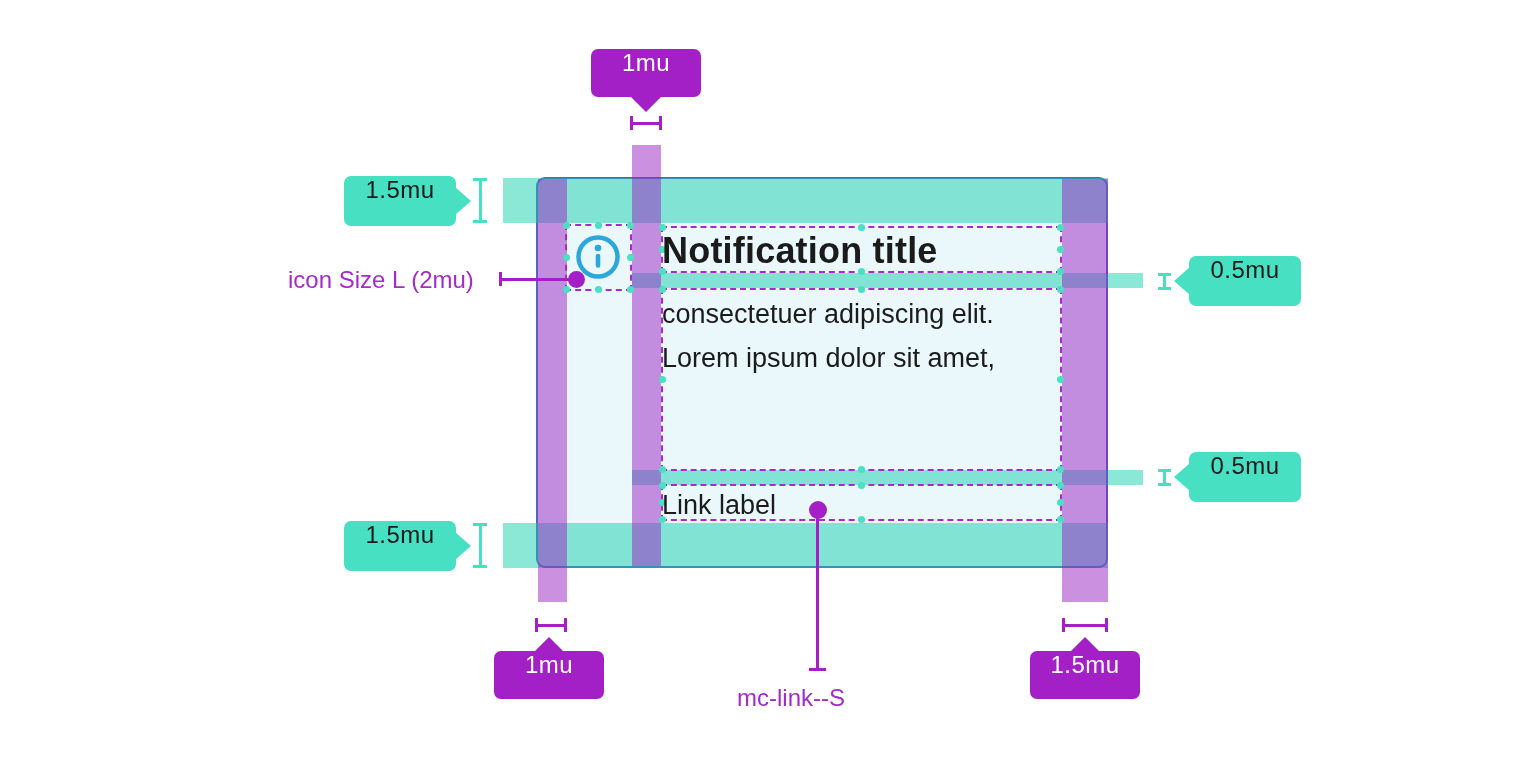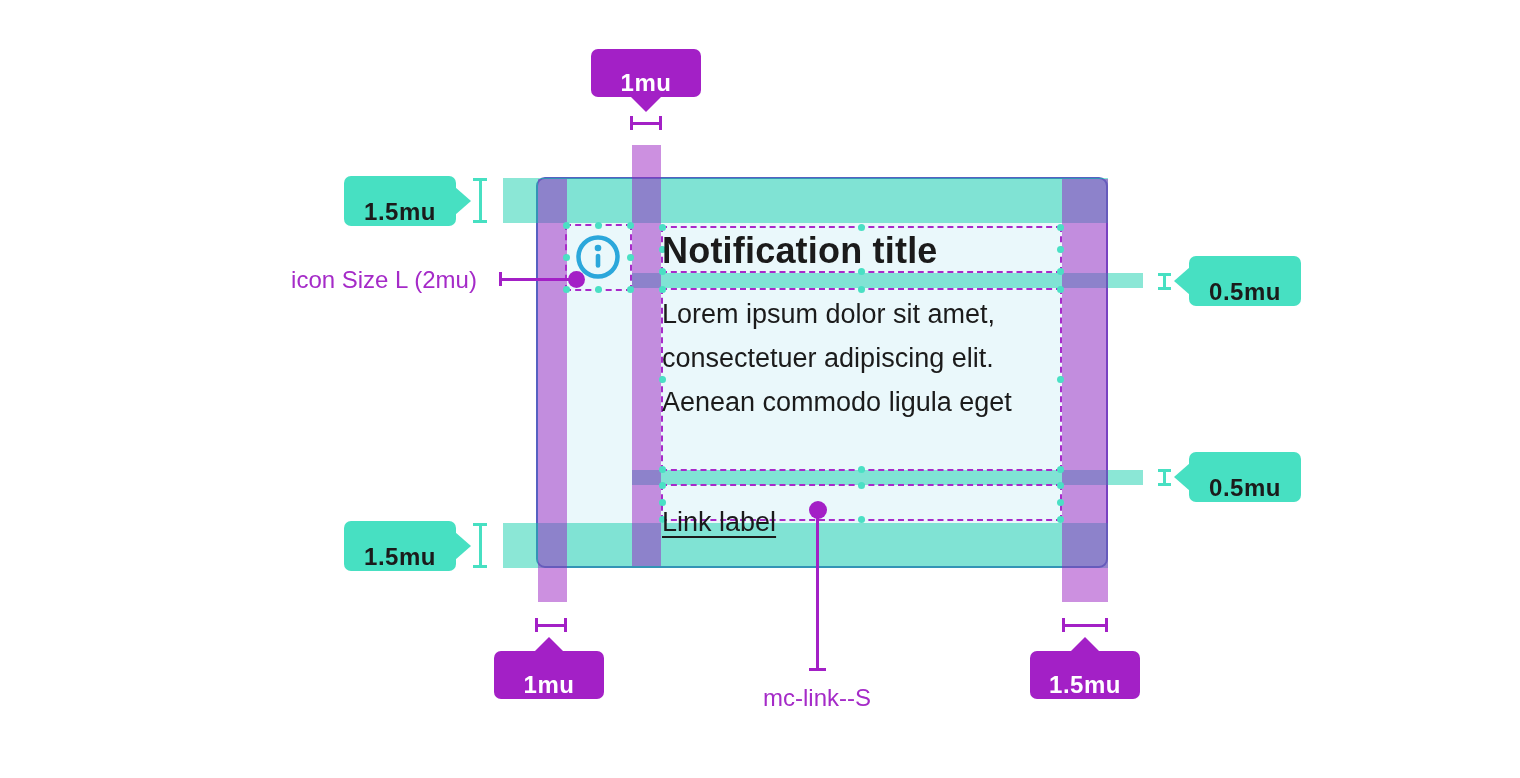--- a/index.html
+++ b/index.html
@@ -48,25 +48,25 @@
   .ml{left:-4px;top:50%;margin-top:-3.5px}.mr{right:-4px;top:50%;margin-top:-3.5px}
   .bl{left:-4px;bottom:-4px}.bm{left:50%;margin-left:-3.5px;bottom:-4px}.br{right:-4px;bottom:-4px}
 
   
   .info-icon{position:absolute;left:574px;top:233px;width:48px;height:48px;}
   .n-title{position:absolute;left:662px;top:231px;width:400px;font-size:36px;font-weight:700;
     color:var(--text_dark);line-height:40px;letter-spacing:0.2px;}
   .n-body{position:absolute;left:662px;top:292px;width:420px;font-size:27px;color:var(--text_dark);}
   .n-body div{height:44px;line-height:44px;}
   .n-link{position:absolute;left:662px;top:490px;font-size:27px;color:var(--text_dark);
-    text-decoration:underline;text-decoration-thickness:2px;text-underline-offset:5px;cursor:pointer;margin-top:17px;}
-
-  
-  .badge{position:absolute;display:flex;align-items:flex-end;justify-content:center;
-    border-radius:7px;font-weight:700;font-size:24px;letter-spacing:0.5px;}
+    text-decoration-thickness:2px;text-underline-offset:5px;cursor:pointer;}
+
+  
+  .badge{position:absolute;display:flex;align-items:flex-start;justify-content:center;
+    border-radius:7px;font-weight:400;font-size:24px;letter-spacing:0.5px;}
   .badge.purple{background:var(--badge_purple);color:#ffffff;}
   .badge.teal{background:var(--badge_teal);color:var(--text_dark);}
   .b-top{left:591px;top:49px;width:110px;height:48px;}
   .b-left-top{left:344px;top:176px;width:112px;height:50px;}
   .b-left-bottom{left:344px;top:521px;width:112px;height:50px;}
   .b-right-top{left:1189px;top:256px;width:112px;height:50px;}
   .b-right-bottom{left:1189px;top:452px;width:112px;height:50px;}
   .b-bottom-left{left:494px;top:651px;width:110px;height:48px;}
   .b-bottom-right{left:1030px;top:651px;width:110px;height:48px;}
   .tri{position:absolute;width:0;height:0;}
@@ -96,22 +96,22 @@
 
   
   .conn{position:absolute;background:var(--badge_purple);}
   .c-icon-tick{left:499px;top:272px;width:3px;height:14px;}
   .c-icon-line{left:499px;top:278px;width:72px;height:3px;}
   .c-icon-dot{left:568px;top:271px;width:17px;height:17px;border-radius:50%;}
   .c-link-dot{left:809px;top:501px;width:18px;height:18px;border-radius:50%;}
   .c-link-line{left:816px;top:514px;width:3px;height:156px;}
   .c-link-tick{left:809px;top:668px;width:17px;height:3px;}
   .callout{position:absolute;color:var(--label_purple);font-size:24px;}
-  .lab-icon{left:280px;top:266px;width:208px;text-align:center;}
-  .lab-link{left:737px;top:684px;width:160px;text-align:center;}
+  .lab-icon{left:288px;top:266px;width:208px;text-align:left;}
+  .lab-link{left:737px;top:684px;width:160px;text-align:left;}
 </style>
 </head>
 <body>
 
 <div class="canvas">
 
   <div class="card"></div>
 
   <div class="band band-top"></div>
   <div class="band band-bottom"></div>
@@ -163,23 +163,22 @@
       <span class="dot br"></span>
     </div>
 
   <svg class="info-icon" viewBox="0 0 48 48">
     <circle cx="24" cy="24" r="19.5" fill="none" style="stroke:var(--icon_blue)" stroke-width="4.5"></circle>
     <circle cx="24" cy="15" r="3.3" style="fill:var(--icon_blue)"></circle>
     <rect x="21.7" y="20.8" width="4.6" height="14" rx="2.3" style="fill:var(--icon_blue)"></rect>
   </svg>
   <div class="n-title">Notification title</div>
   <div class="n-body">
+    <div>consectetuer adipiscing elit.</div>
     <div>Lorem ipsum dolor sit amet,</div>
-    <div>consectetuer adipiscing elit.</div>
-    <div>Aenean commodo ligula eget</div>
   </div>
   <div class="n-link">Link label</div>
 
   <div class="badge purple b-top">
     <span>1mu</span>
   </div>
   <span class="tri tri-down"></span>
 
   <div class="badge teal b-left-top">
     <span>1.5mu</span>

